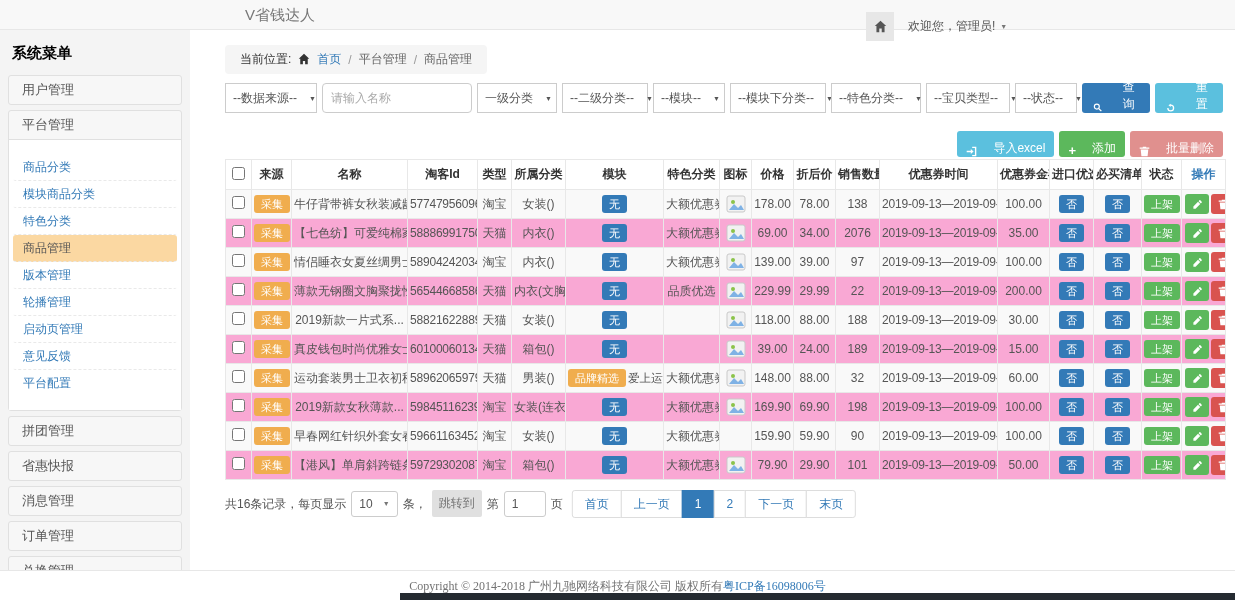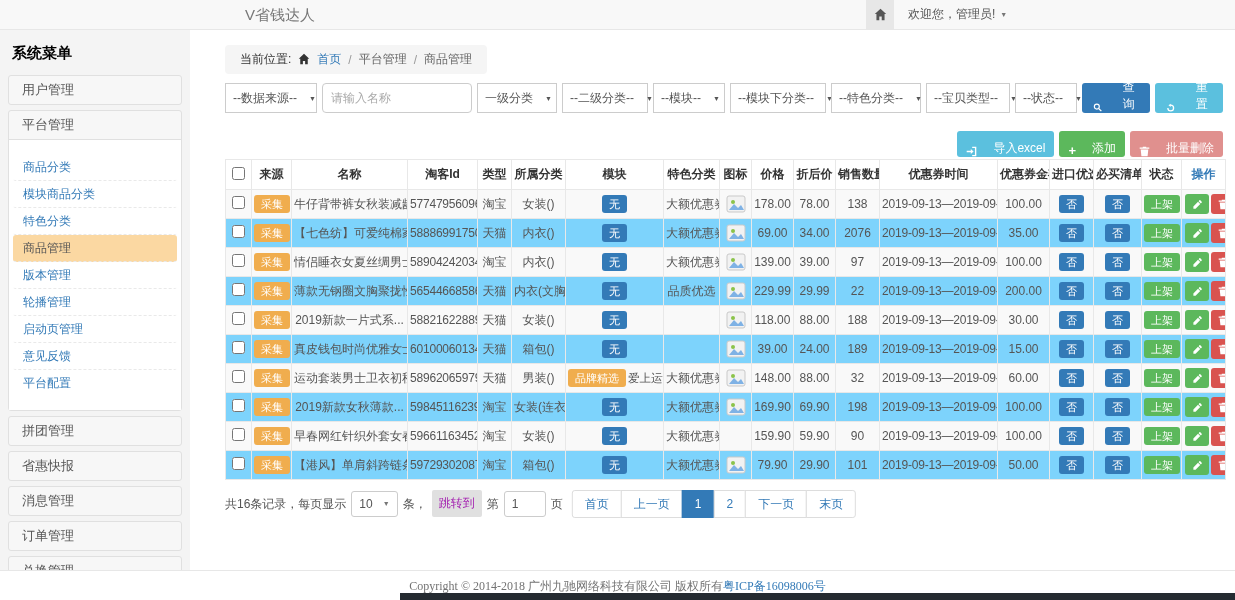--- a/index.html
+++ b/index.html
@@ -3,21 +3,21 @@
 <meta charset="utf-8">
 <style>
   * { box-sizing: border-box; margin: 0; padding: 0; }
   html,body { width:1235px; height:600px; overflow:hidden; }
   body { font-family:"Liberation Sans","DejaVu Sans",sans-serif; font-size:12px; color:#555; background:#fff; }
   .page { position:relative; display:flex; flex-direction:column; width:1235px; height:600px; }
 
   
   header { position:relative; height:30px; background:#f8f8f8; border-bottom:1px solid #e7e7e7; flex:0 0 30px; }
   .brand { position:absolute; left:245px; top:0; line-height:29px; font-size:15px; color:#777; }
-  .header-right { position:absolute; left:866px; top:0; height:29px; display:flex; align-items:stretch; }
+  .header-right { position:absolute; left:866px; top:12px; height:29px; display:flex; align-items:stretch; }
   .home-btn { width:28px; display:flex; align-items:center; justify-content:center; background:#e7e7e7; cursor:pointer; }
   .home-btn svg { width:13px; height:13px; fill:#555; }
   .user-menu { display:flex; align-items:center; padding:0 14px; color:#555; cursor:pointer; }
   .caret-txt { font-size:7px; color:#777; margin-left:5px; }
 
   
   .layout { flex:1 1 auto; display:flex; overflow:hidden; }
   .sidebar { flex:0 0 190px; width:190px; background:#f4f4f4; padding:10px 8px 0 8px; overflow:hidden; }
   .sidebar-title { color:#000000; font-size:15px; font-weight:bold; padding:4px 4px 12px 4px; }
   .menu-group { border:1px solid #e0e0e0; border-radius:3px; background:#f7f7f7; margin-bottom:5px; }
@@ -48,21 +48,21 @@
   .btn-info { background:#5bc0de; }
   .btn-success { background:#5cb85c; }
   .btn-danger-soft { background:#e0908e; }
   .btn-sm { height:26px; padding:0 9px; }
   .plus-glyph { font-size:13px; font-weight:bold; line-height:1; }
 
   
   .toolbar { display:flex; justify-content:flex-end; gap:5px; margin-top:18px; margin-bottom:2px; }
 
   
-  table.grid { width:100%; border-collapse:collapse; table-layout:fixed; background:#7dd3fc; border:1px solid #ddd; margin-top:1px; }
+  table.grid { width:100%; border-collapse:collapse; table-layout:fixed; background:#f9a8d4; border:1px solid #ddd; margin-top:1px; }
   .grid th, .grid td { border:1px solid #e8e8e8; text-align:center; padding:4px 2px; overflow:hidden; white-space:nowrap; height:26px; }
   .grid th { color:#333; font-weight:bold; font-size:12px; padding:6px 2px; height:28px; background:#fff; }
   .grid th.th-ops { color:#337ab7; }
   .grid tbody tr:nth-child(odd) { background:#f9f9f9; }
   .grid td { color:#555; font-size:12px; }
   .cell-name { font-size:11.5px; }
   .cell-id, .cell-date { font-size:10.5px; letter-spacing:-0.2px; }
   .badge { display:inline-block; padding:2px 7px; border-radius:3px; color:#fff; font-size:11px; line-height:14px; }
   .badge-blue { background:#337ab7; }
   .badge-orange { background:#f0ad4e; }
@@ -73,21 +73,21 @@
   .op-btn svg { width:11px; height:11px; fill:#fff; }
   .op-edit { background:#5cb85c; }
   .op-del { background:#d9534f; }
   .grid input[type=checkbox] { width:13px; height:13px; cursor:pointer; }
 
   
   .pagination-row { position:relative; margin-top:10px; height:32px; }
   .pg-summary { display:flex; align-items:center; gap:5px; color:#555; line-height:26px; }
   .mini-select { display:inline-flex; align-items:center; gap:5px; border:1px solid #ccc; border-radius:3px; height:26px; padding:0 7px; background:#fff; cursor:pointer; }
   .mini-select .caret-txt { font-size:7px; }
-  .jump-btn { background:#e0e0e0; border:none; border-radius:2px; padding:5px 7px; color:#a21caf; font-size:12px; cursor:pointer; font-family:inherit; }
+  .jump-btn { background:#e0e0e0; border:none; border-radius:2px; padding:5px 7px; color:#737373; font-size:12px; cursor:pointer; font-family:inherit; }
   .page-input { width:42px; height:26px; border:1px solid #ccc; border-radius:3px; padding:0 7px; font-size:12px; color:#555; }
   .pager-wrap { position:absolute; left:49%; transform:translateX(-50%); top:0; }
   .pager { display:inline-flex; }
   .pager .pg { padding:6px 12px; border:1px solid #ddd; margin-left:-1px; color:#337ab7; background:#fff; font-size:12px; cursor:pointer; line-height:14px; }
   .pager .pg:first-child { border-radius:3px 0 0 3px; margin-left:0; }
   .pager .pg:last-child { border-radius:0 3px 3px 0; }
   .pager .pg.active { background:#337ab7; border-color:#337ab7; color:#fff; }
 
   
   footer { flex:0 0 30px; height:30px; border-top:1px solid #e7e7e7; background:#fff; text-align:center; font-size:12px; color:#737373; padding-top:7px;font-family:Liberation Serif, serif; }

